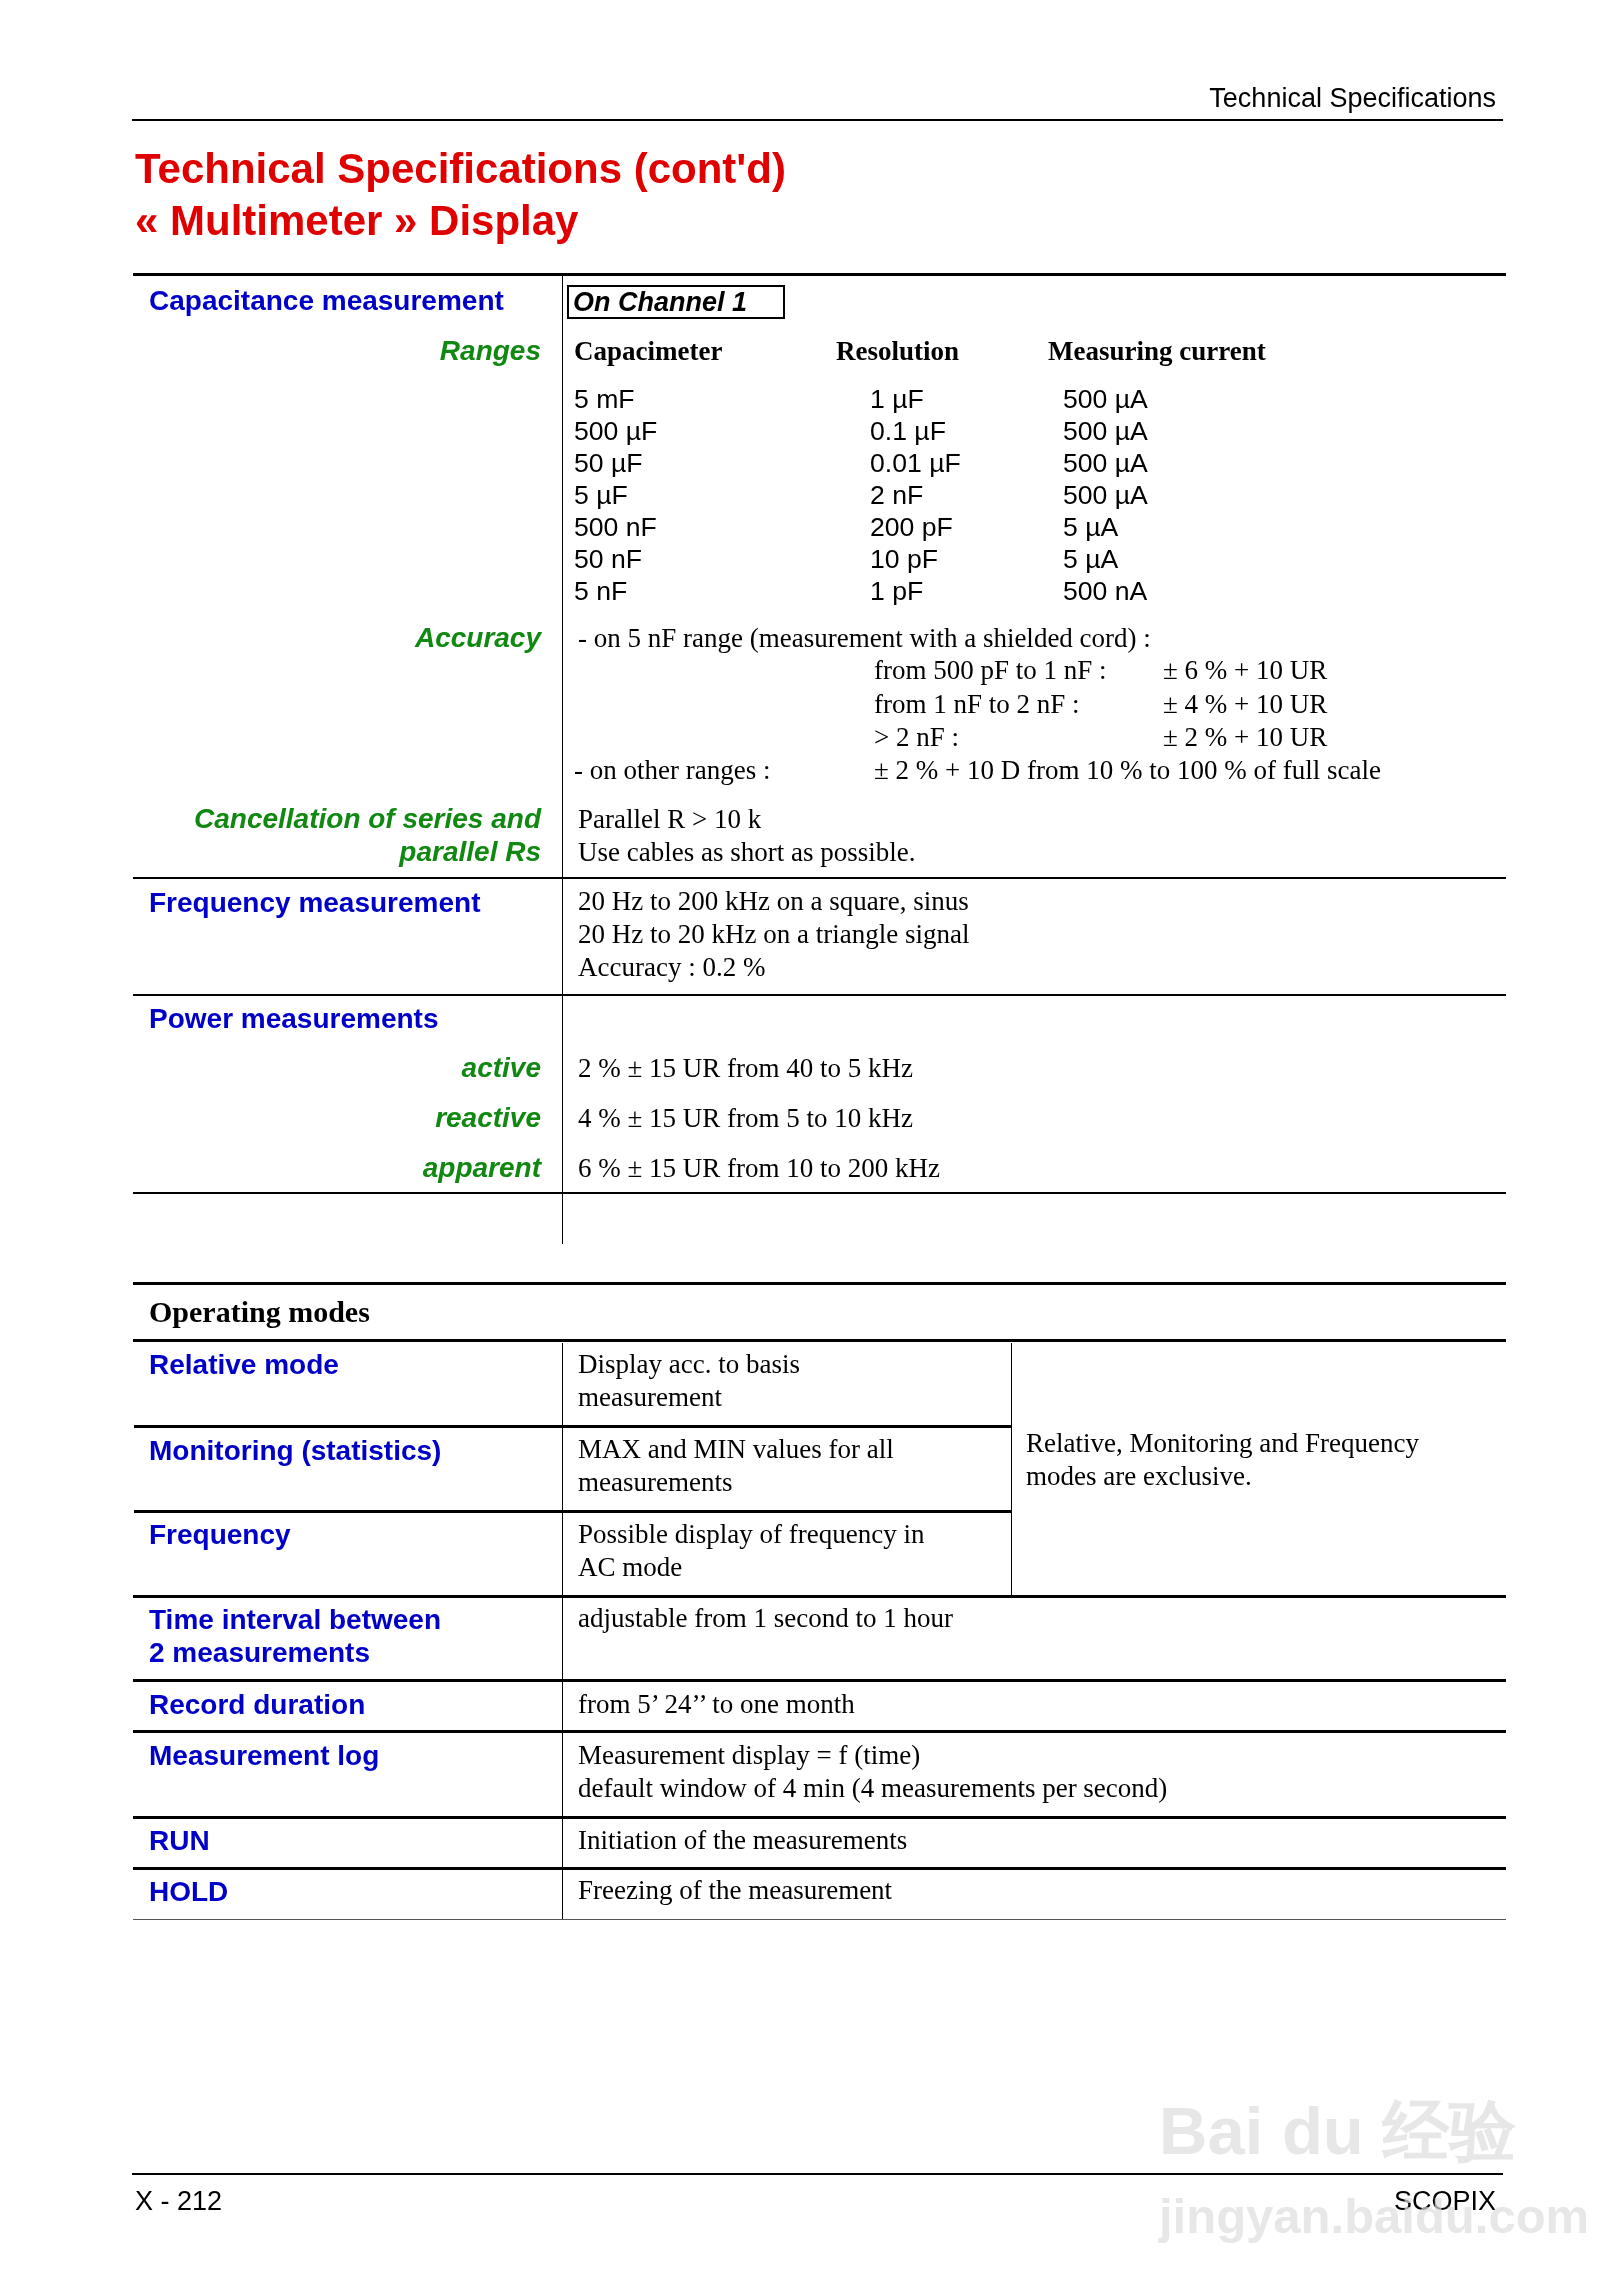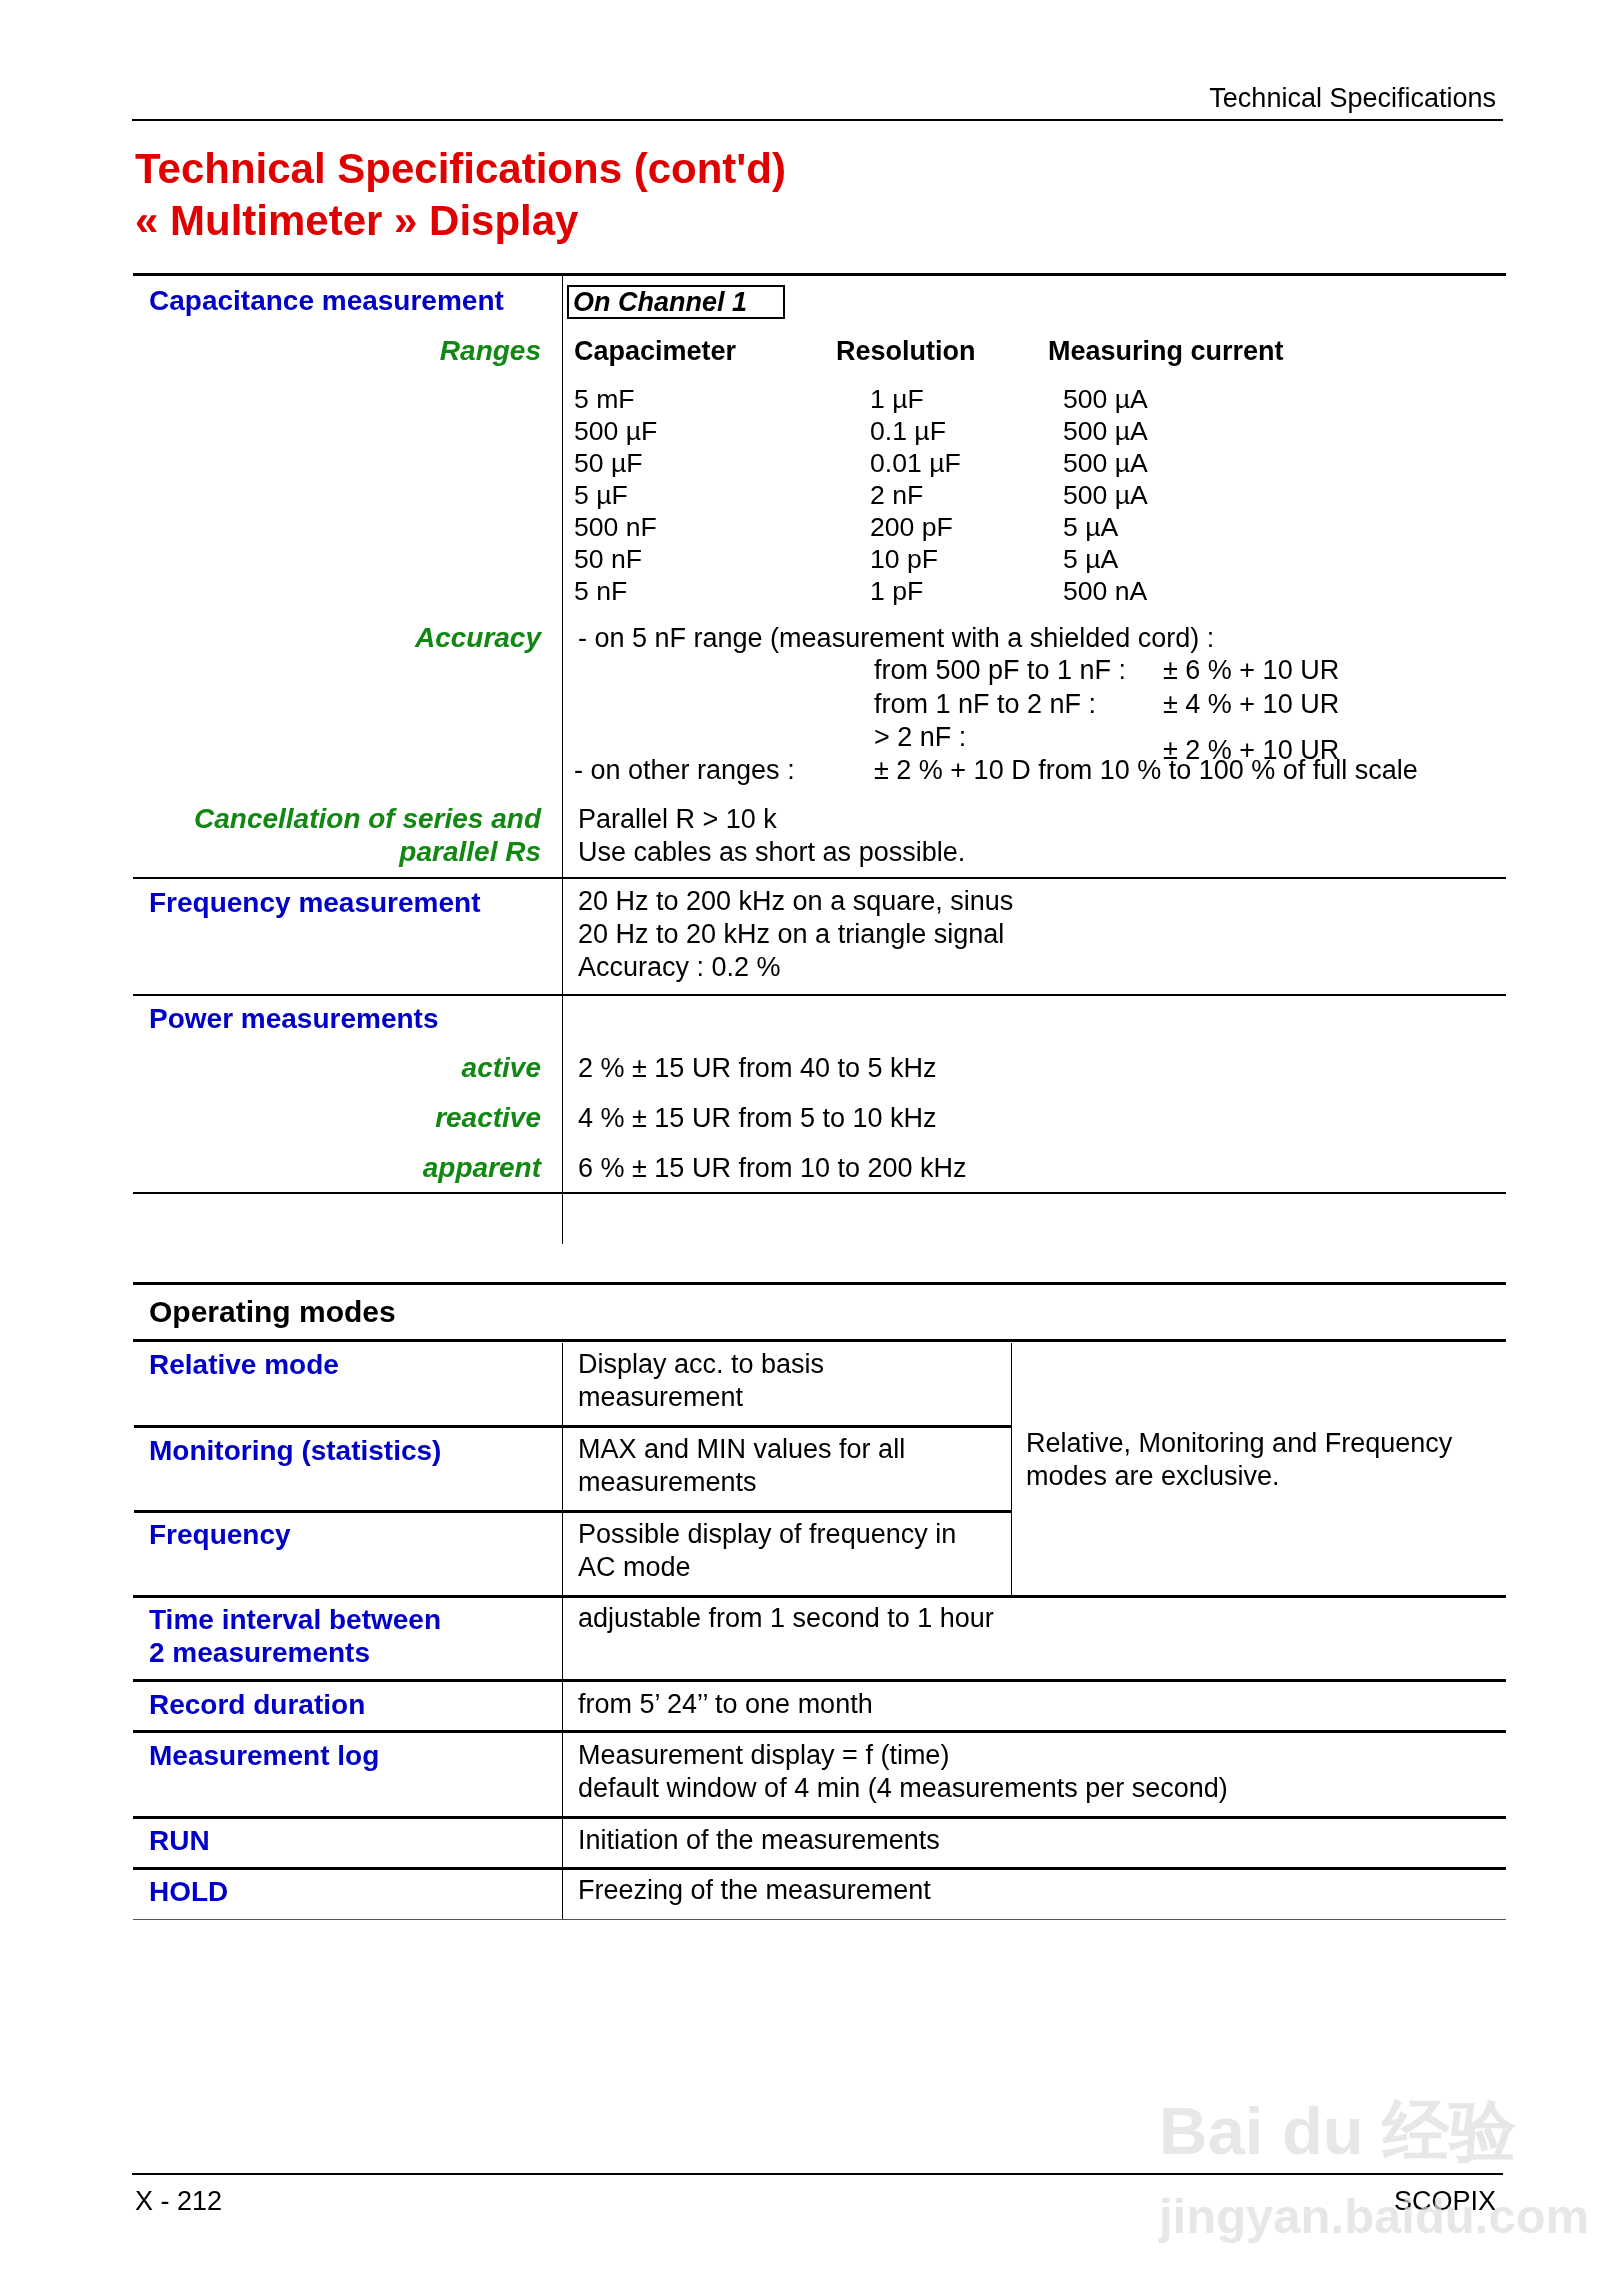--- a/index.html
+++ b/index.html
@@ -3,21 +3,21 @@
 <meta charset="utf-8">
 <style>
   html,body{margin:0;padding:0;background:#fff;}
   body{width:1622px;height:2295px;position:relative;font-family:"Liberation Sans",sans-serif;color:#000;overflow:hidden;}
   .abs{position:absolute;}
   .hdr-text{right:126px;top:83px;font-size:27px;}
   .rule{position:absolute;background:#000;}
   .title{left:135px;font-size:42px;font-weight:bold;color:#e00000;line-height:50px;}
   .blue{color:#0000c8;font-weight:bold;font-size:28px;}
   .green{color:#118811;font-weight:bold;font-style:italic;font-size:28px;text-align:right;}
-  .txt{font-size:27px;line-height:33px;}
+  .txt{font-size:27px;line-height:33px;font-family:Liberation Serif, serif;}
   .bold{font-weight:bold;}
   .ch1{left:567px;top:285px;width:218px;height:34px;border:2px solid #000;border-bottom-width:2.7px;box-sizing:border-box;font-size:27px;font-weight:bold;font-style:italic;padding-left:4.1px;line-height:30px;}
   .lbl-r{right:1081px;}
   .col{font-size:26.6px;line-height:32px;}
   .watermark{left:1159px;top:2086px;width:382px;height:164px;color:#ddd;font-size:67px;font-weight:bold;opacity:.7;}
   .wm2{left:1159px;top:2188px;font-size:49px;color:#ddd;font-weight:bold;opacity:.7;}
 </style>
 </head>
 <body>
 
@@ -66,21 +66,21 @@
   <div>500 nA</div>
 </div>
 
 <div class="abs green lbl-r" style="top:622px;">Accuracy</div>
 <div class="abs txt" style="left:578px;top:622px;">- on 5 nF range (measurement with a shielded cord) :</div>
 <div class="abs txt" style="left:874px;top:654px;">from 500 pF to 1 nF :</div>
 <div class="abs txt" style="left:1163px;top:654px;">± 6 % + 10 UR</div>
 <div class="abs txt" style="left:874px;top:688px;">from 1 nF to 2 nF :</div>
 <div class="abs txt" style="left:1163px;top:688px;">± 4 % + 10 UR</div>
 <div class="abs txt" style="left:874px;top:721px;">&gt; 2 nF :</div>
-<div class="abs txt" style="left:1163px;top:721px;margin-top:13px;">± 2 % + 10 UR</div>
+<div class="abs txt" style="left:1163px;top:721px;">± 2 % + 10 UR</div>
 <div class="abs txt" style="left:574px;top:754px;">- on other ranges :</div>
 <div class="abs txt" style="left:874px;top:754px;">± 2 % + 10 D from 10 % to 100 % of full scale</div>
 
 <div class="abs green lbl-r" style="top:803px;">Cancellation of series and</div>
 <div class="abs green lbl-r" style="top:836px;">parallel Rs</div>
 <div class="abs txt" style="left:578px;top:803px;">Parallel R &gt; 10 k</div>
 <div class="abs txt" style="left:578px;top:836px;">Use cables as short as possible.</div>
 
 <div class="rule" style="left:133px;top:877px;width:1373px;height:2px;"></div>
 

